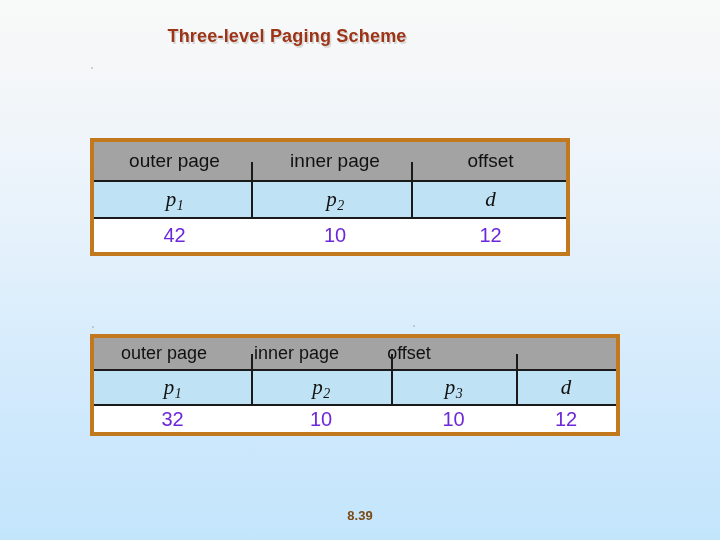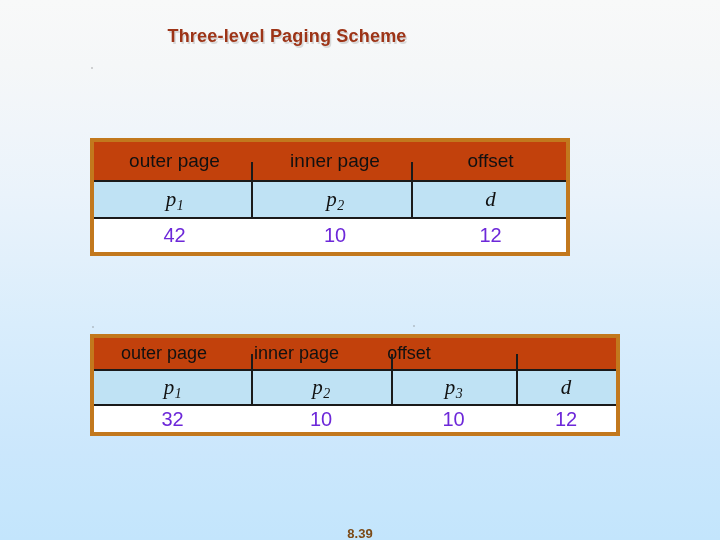--- a/index.html
+++ b/index.html
@@ -59,21 +59,21 @@
   }
 
   .row {
     position: absolute;
     left: 0;
     right: 0;
     box-sizing: border-box;
   }
   .row-head {
     top: 0;
-    background: #c2410c;
+    background: #a3a3a3;
     border-bottom: 2px solid #1a1a1a;
     padding-left: 12px;
   }
   .row-mid {
     background: #bfe2f4;
     border-bottom: 2px solid #1a1a1a;
   }
   .row-foot {
     bottom: 0;
     background: #ffffff;
@@ -127,21 +127,21 @@
   .vdiv {
     position: absolute;
     width: 2px;
     background: #1a1a1a;
   }
 
   
   .page-number {
     position: absolute;
     left: 0;
-    top: 526px;
+    top: 508px;
     width: 720px;
     text-align: center;
     font-size: 13px;
     font-weight: bold;
     color: #7c4a16;
     font-family: "Liberation Sans", sans-serif;
   }
 
   
   .artifact {

